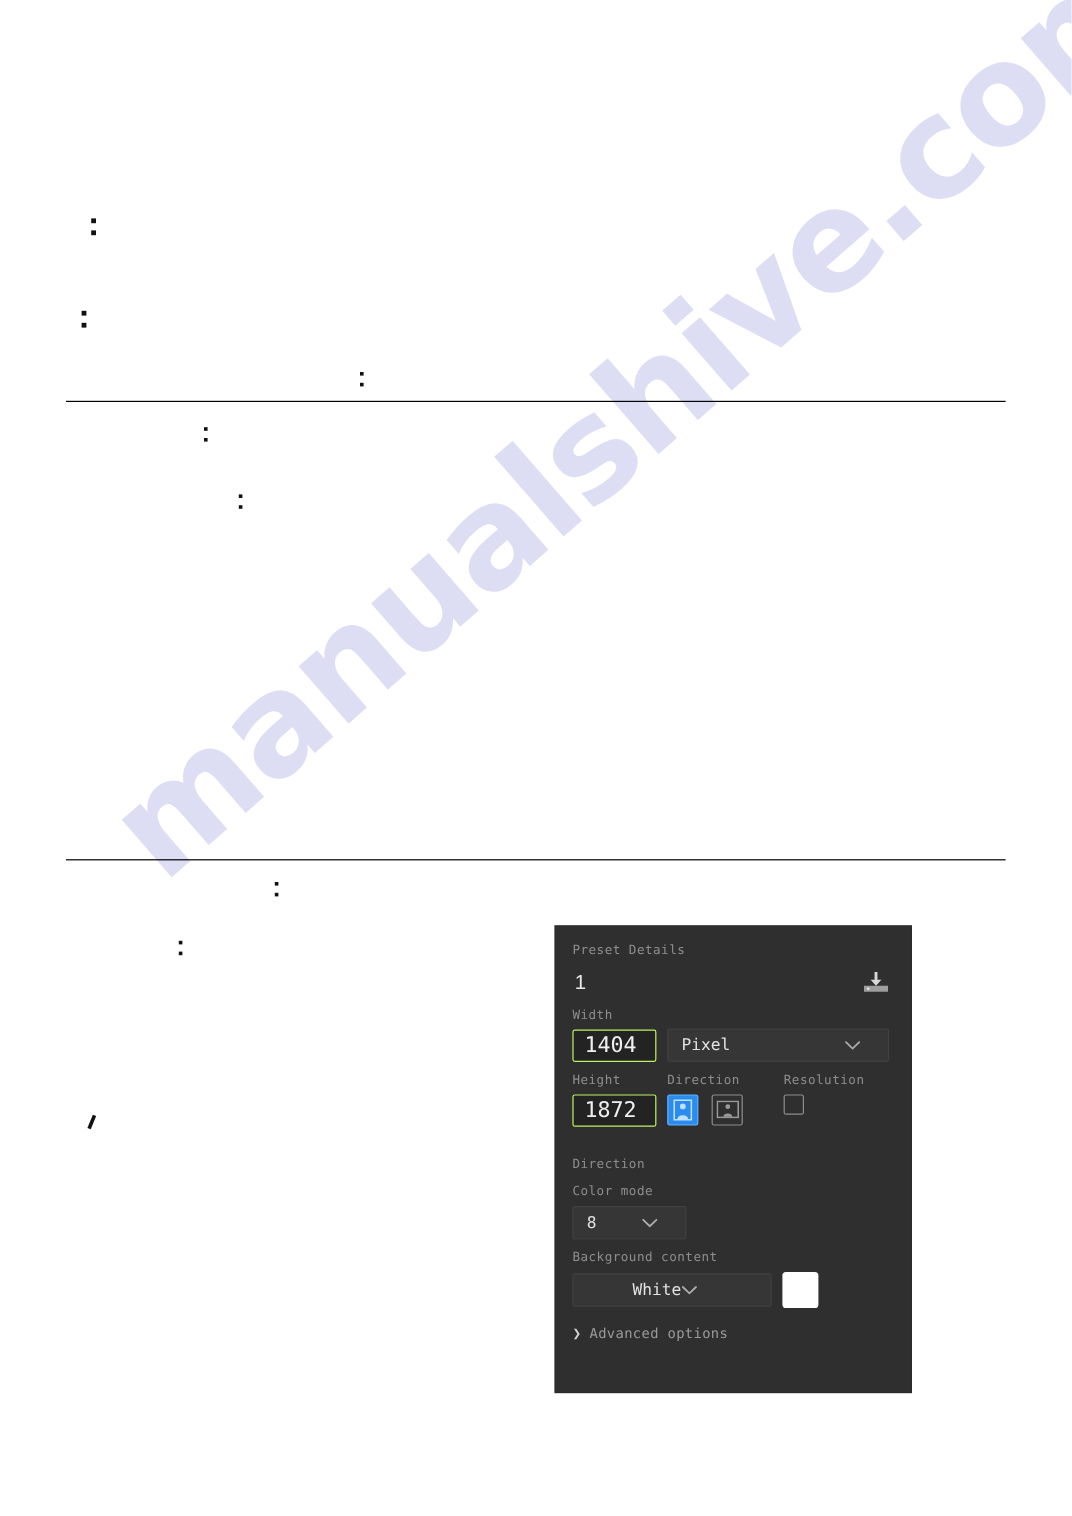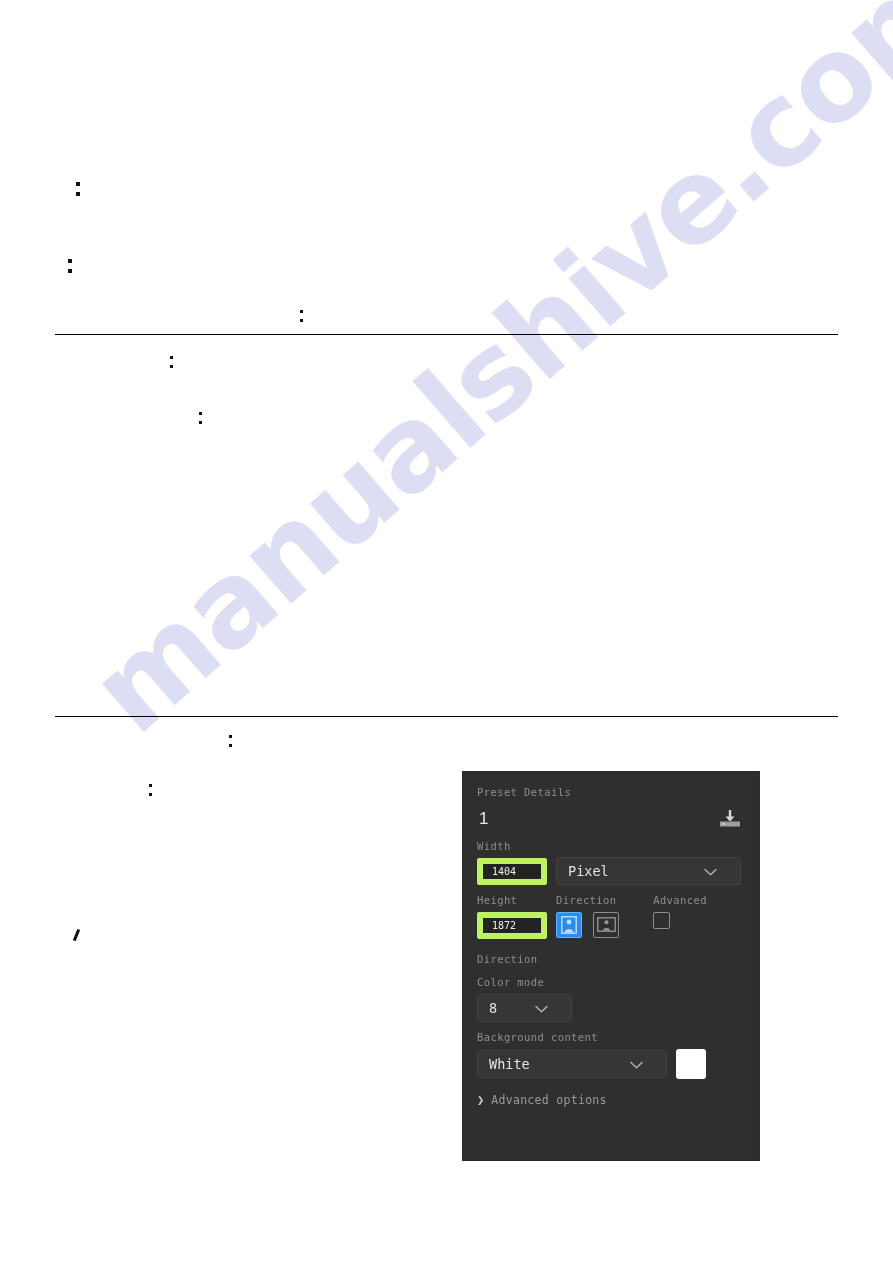--- a/index.html
+++ b/index.html
@@ -137,25 +137,25 @@
     display: flex;
     align-items: center;
     gap: 9px;
     margin-bottom: 3px;
   }
 
   .num-input {
     width: 70px;
     height: 27px;
     background: #232323;
-    border: 6px solid #bef264;
+    border: 1px solid #bef264;
     border-radius: 2px;
     color: #efefef;
     font-family: "DejaVu Sans Mono", monospace;
-    font-size: 10px;
+    font-size: 18px;
     display: flex;
     align-items: center;
     padding-left: 9px;
     box-sizing: border-box;
   }
 
   .select-box {
     height: 28px;
     background: #363636;
     border: 1px solid #414141;
@@ -166,34 +166,34 @@
     display: flex;
     align-items: center;
     justify-content: space-between;
     padding: 0 23px 0 11px;
     box-sizing: border-box;
     cursor: pointer;
   }
   .select-box.unit-wide { width: 185px; }
   .select-box.mode-wide { width: 167px; }
   .select-box.bits     { width: 95px; }
-  .select-box.bg-wide  { width: 190px; }
+  .select-box.bg-wide  { width: 166px; justify-content: center; }
 
   .chev {
     width: 13px;
     height: 8px;
     flex: none;
     opacity: 0.78;
   }
 
   
   .hdr-triple {
     display: flex;
     gap: 9px;
-    margin-bottom: 8px;
+    margin-bottom: 19px;
   }
   .hdr-triple .panel-label { margin-bottom: 5px; }
   .col-height    { width: 70px; }
   .col-direction { width: 96px; }
   .col-sketchpad { width: 100px; }
 
   .dir-row { display: flex; gap: 11px; align-items: center; }
 
   .orient-btn {
     width: 26px;
@@ -328,21 +328,21 @@
           <svg width="19" height="15" viewBox="0 0 19 15" aria-hidden="true">
             <rect x="0.8" y="0.8" width="17.4" height="13.4" fill="none" stroke="#9a9a9a" stroke-width="1.3"></rect>
             <circle cx="9.5" cy="5.2" r="2" fill="#9a9a9a"></circle>
             <path d="M5.8 13.6 C5.8 10.1 13.2 10.1 13.2 13.6 Z" fill="#9a9a9a"></path>
           </svg>
         </div>
       </div>
     </div>
 
     <div class="col-sketchpad">
-      <div class="panel-label">Advanced</div>
+      <div class="panel-label">Resolution</div>
       <div class="checkbox"></div>
     </div>
   </div>
 
   <div class="spacer-6"></div>
 
   <div class="panel-label">Direction</div>
 
   <div class="spacer-6"></div>
 

